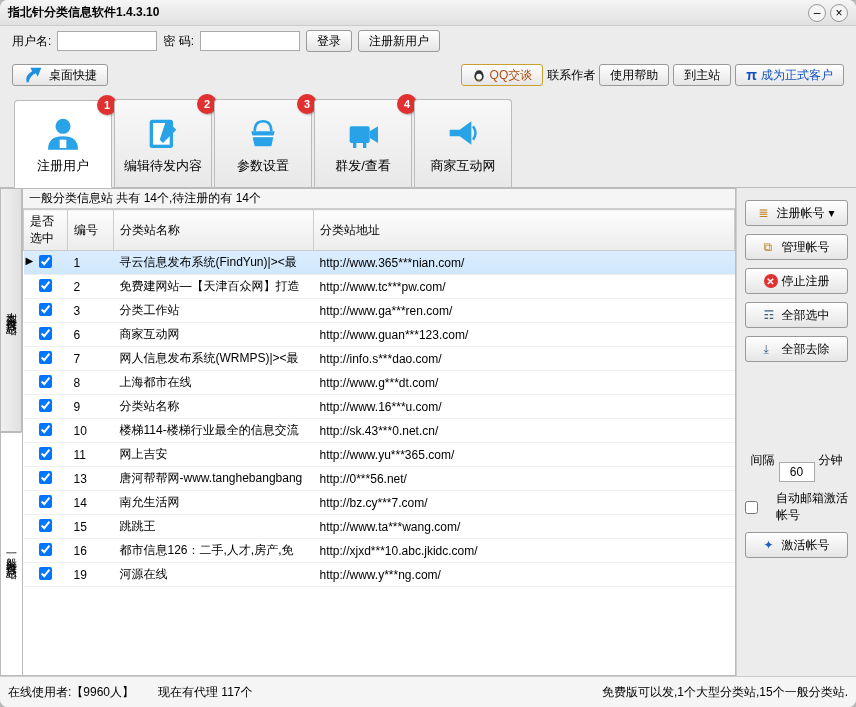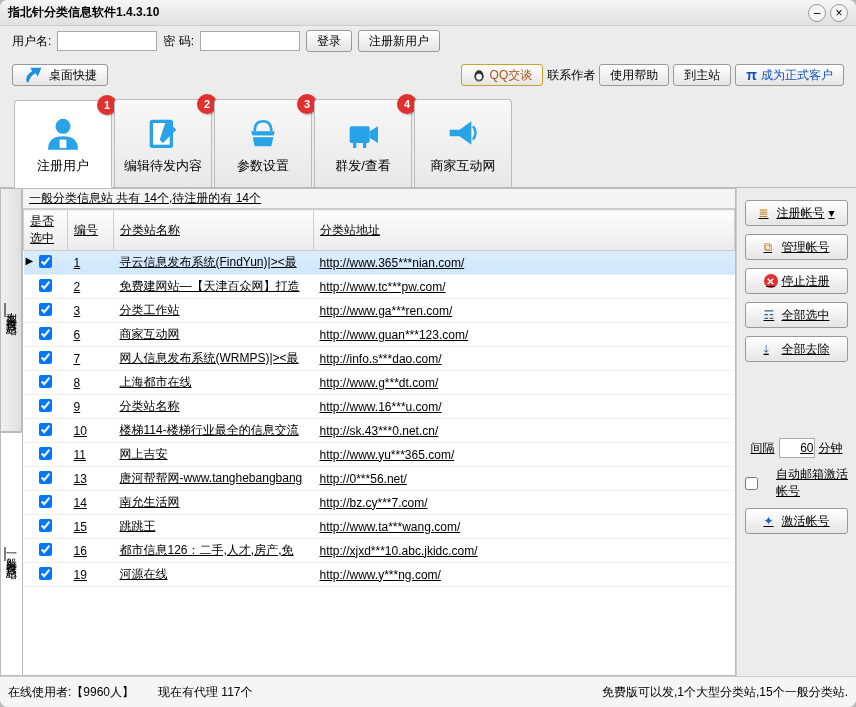--- a/index.html
+++ b/index.html
@@ -17,40 +17,40 @@
 .toolbar-row .spacer { flex: 1; }
 .qq-btn { border-color: #c8a030; color: #b05010; }
 .pi-btn { color: #1050c0; }
 .pi { font-size: 14px; font-weight: bold; color: #1050c0; }
 .tabs-row { display: flex; padding: 0 14px; gap: 2px; align-items: flex-end; height: 94px; border-bottom: 1px solid #bbb; }
 .tab { position: relative; width: 98px; height: 88px; background: linear-gradient(#f8f8f8,#e8e8e8); border: 1px solid #bbb; border-bottom: none; border-radius: 4px 4px 0 0; display: flex; flex-direction: column; align-items: center; justify-content: center; gap: 4px; cursor: pointer; }
 .tab.active { background: #fff; border-bottom: 1px solid #fff; margin-bottom: -1px; }
 .tab .ticon { width: 44px; height: 40px; display: flex; align-items: center; justify-content: center; }
 .tab .tbadge { position: absolute; top: -6px; right: -6px; width: 20px; height: 20px; background: #e03030; border-radius: 50%; color: #fff; font-weight: bold; display: flex; align-items: center; justify-content: center; font-size: 11px; box-shadow: 1px 1px 2px rgba(0,0,0,.3); }
 .tab .tlabel { font-size: 13px; }
-.content { flex: 1; display: flex; background: #fff; text-decoration: underline; }
+.content { flex: 1; display: flex; background: #fff; }
 .vtabs { width: 22px; display: flex; flex-direction: column; }
 .vtab { flex: 1; writing-mode: vertical-rl; text-orientation: upright; display: flex; align-items: center; justify-content: center; background: linear-gradient(90deg,#f0f0f0,#e0e0e0); border: 1px solid #bbb; cursor: pointer; font-size: 11px; letter-spacing: 2px; }
 .vtab.active { background: #fff; border-right: 1px solid #fff; }
 .mainpane { flex: 1; display: flex; flex-direction: column; border: 1px solid #bbb; }
 .summary { height: 20px; padding: 0 6px; display: flex; align-items: center; background: #f5f5f5; border-bottom: 1px solid #ccc; }
 .tablewrap { flex: 1; overflow: auto; position: relative; }
 table { width: 100%; border-collapse: collapse; }
 th { text-align: left; background: linear-gradient(#fdfdfd,#ececec); border: 1px solid #ccc; padding: 3px 6px; font-weight: normal; position: sticky; top: 0; }
 td { border-bottom: 1px solid #eee; padding: 3px 6px; white-space: nowrap; overflow: hidden; text-overflow: ellipsis; }
 .col-sel { width: 44px; }
 .col-id { width: 46px; text-align: left; padding-right: 10px; }
 .col-name { width: 200px; max-width: 200px; }
 tr.selected { background: linear-gradient(#dbeeff,#cfe6fb); }
 tr.rowptr td:first-child::before { content: "▶"; font-size: 10px; position: absolute; left: 2px; }
 .sidepane { width: 120px; padding: 12px 8px; display: flex; flex-direction: column; gap: 8px; background: #ececec; border-left: 1px solid #ccc; }
 .sidebtn { height: 26px; background: linear-gradient(#fff,#e5e5e5); border: 1px solid #999; border-radius: 3px; display: flex; align-items: center; justify-content: center; gap: 4px; cursor: pointer; font-size: 12px; }
 .side-gap { height: 60px; }
 .interval-row { display: flex; align-items: center; gap: 4px; justify-content: center; }
-.interval-row input { width: 36px; height: 20px; border: 1px solid #aaa; text-align: right; }
+.interval-row input { width: 36px; height: 20px; border: 1px solid #aaa; text-align: center; margin-top: 24px; }
 .chk-row { display: flex; align-items: center; gap: 18px; font-size: 12px; }
 .statusbar { height: 22px; background: #f5f5f5; border-top: 1px solid #ccc; display: flex; align-items: center; padding: 15px 8px; gap: 24px; }
 .statusbar .flex { flex: 1; }
 .svgicon { width: 40px; height: 40px; }
 .smicon { width: 14px; height: 14px; display: inline-block; }
 .ico-stop { width: 14px; height: 14px; background: #e03030; border-radius: 50%; display: inline-flex; align-items: center; justify-content: center; color: #fff; font-size: 10px; font-weight: bold; }
 .ico-list { color: #c08020; }
 .ico-tree { color: #c08020; }
 .ico-selall { color: #406080; }
 .ico-delall { color: #406080; }

